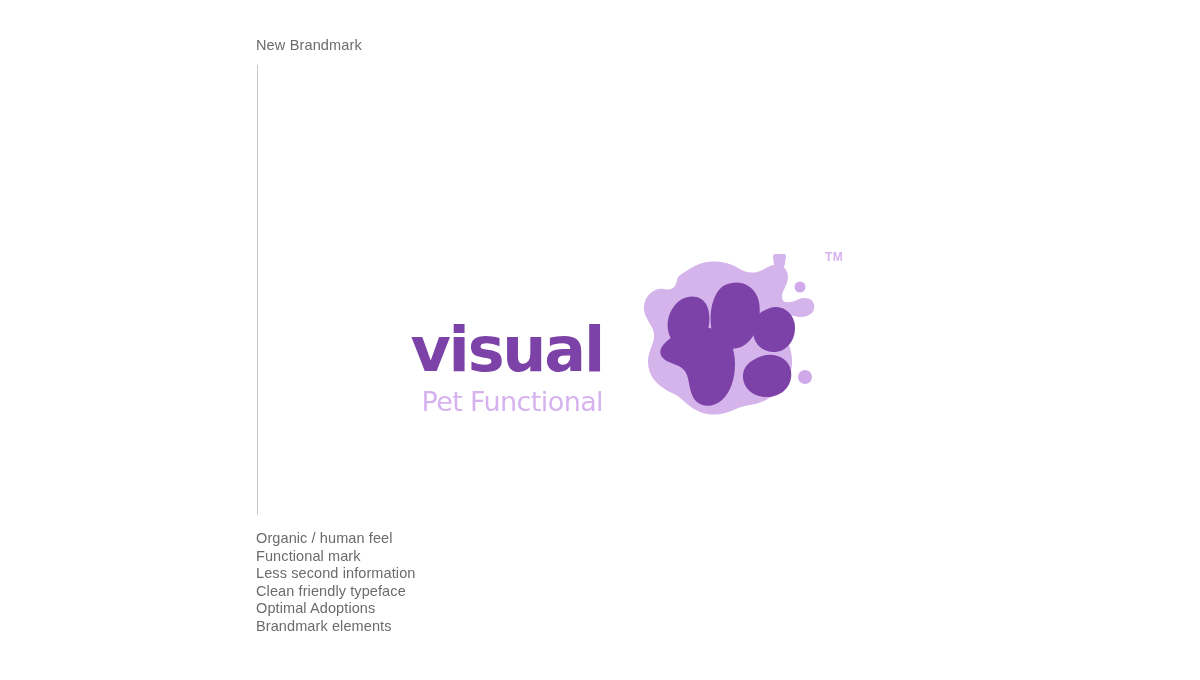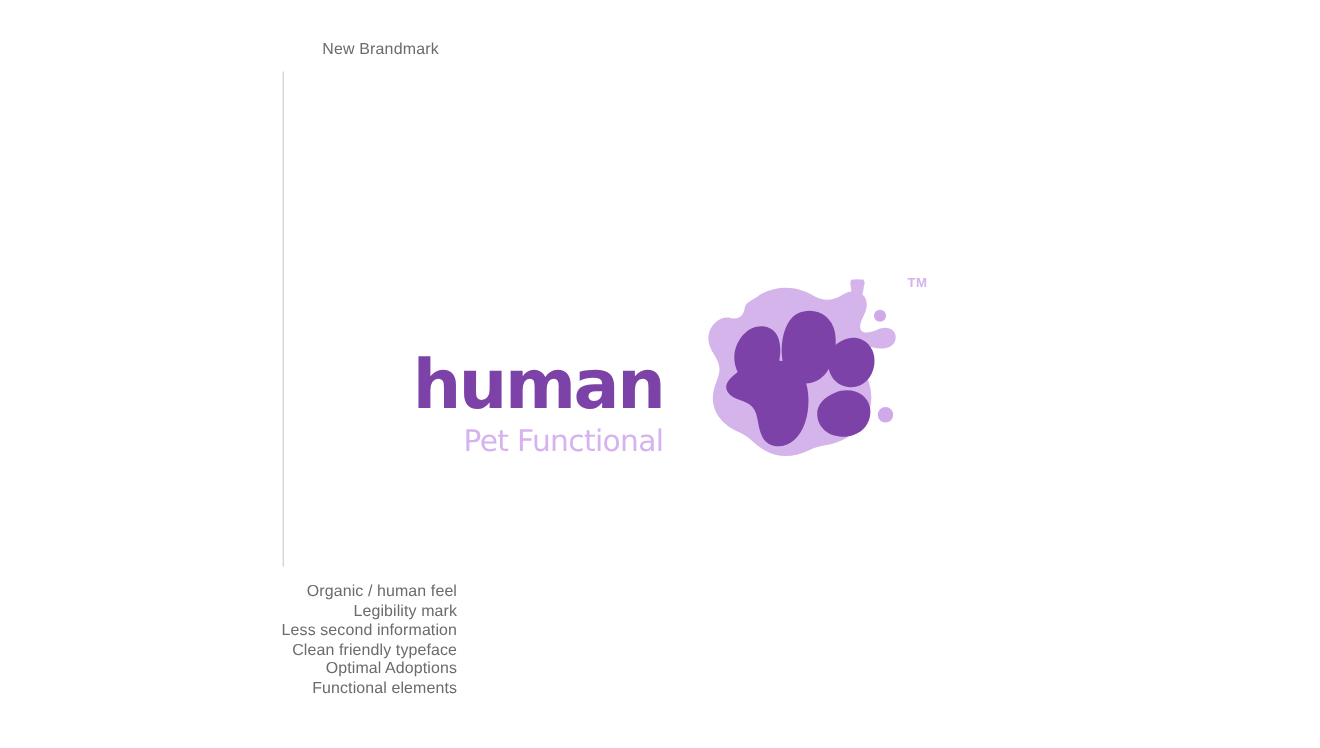--- a/index.html
+++ b/index.html
@@ -25,42 +25,40 @@
   
   .section-heading {
     position: absolute;
     left: 256px;
     top: 37px;
     font-size: 14.5px;
     font-weight: 400;
     letter-spacing: 0.15px;
     color: #6b6b6b;
     white-space: nowrap;
-    margin-left: 37px;
   }
 
   
   .vrule {
     position: absolute;
     left: 257px;
     top: 65px;
     width: 1px;
     height: 450px;
     background: #c9c9c9;
   }
 
   
   .feature-list {
     position: absolute;
     left: 256px;
     top: 530px;
     margin: 0;
     padding: 0;
     list-style: none;
-    text-align: right;
   }
   .feature-list li {
     font-size: 14.5px;
     line-height: 17.5px;
     color: #6b6b6b;
     letter-spacing: 0.1px;
     white-space: nowrap;
   }
 
   
@@ -137,31 +135,31 @@
 <body>
 
 <div id="slide">
 
   <div class="section-heading">New Brandmark</div>
 
   <div class="vrule"></div>
 
   <ul class="feature-list">
     <li>Organic / human feel</li>
-    <li>Legibility mark</li>
+    <li>Functional mark</li>
     <li>Less second information</li>
     <li>Clean friendly typeface</li>
     <li>Optimal Adoptions</li>
-    <li>Functional elements</li>
+    <li>Brandmark elements</li>
   </ul>
 
   <div class="logo-lockup">
 
     <div class="wordmark">
-      <div class="wm-line wm-chance">human</div>
+      <div class="wm-line wm-chance">visual</div>
       <div class="wm-line wm-tagline">Pet Functional</div>
     </div>
 
     <div class="pawmark">
       <svg viewBox="0 0 200 175" xmlns="http://www.w3.org/2000/svg" aria-hidden="true">
         <g>
 
           <path fill="#d5b4ec" d="
             M 58 16
             C 74 4, 95 6, 108 14

